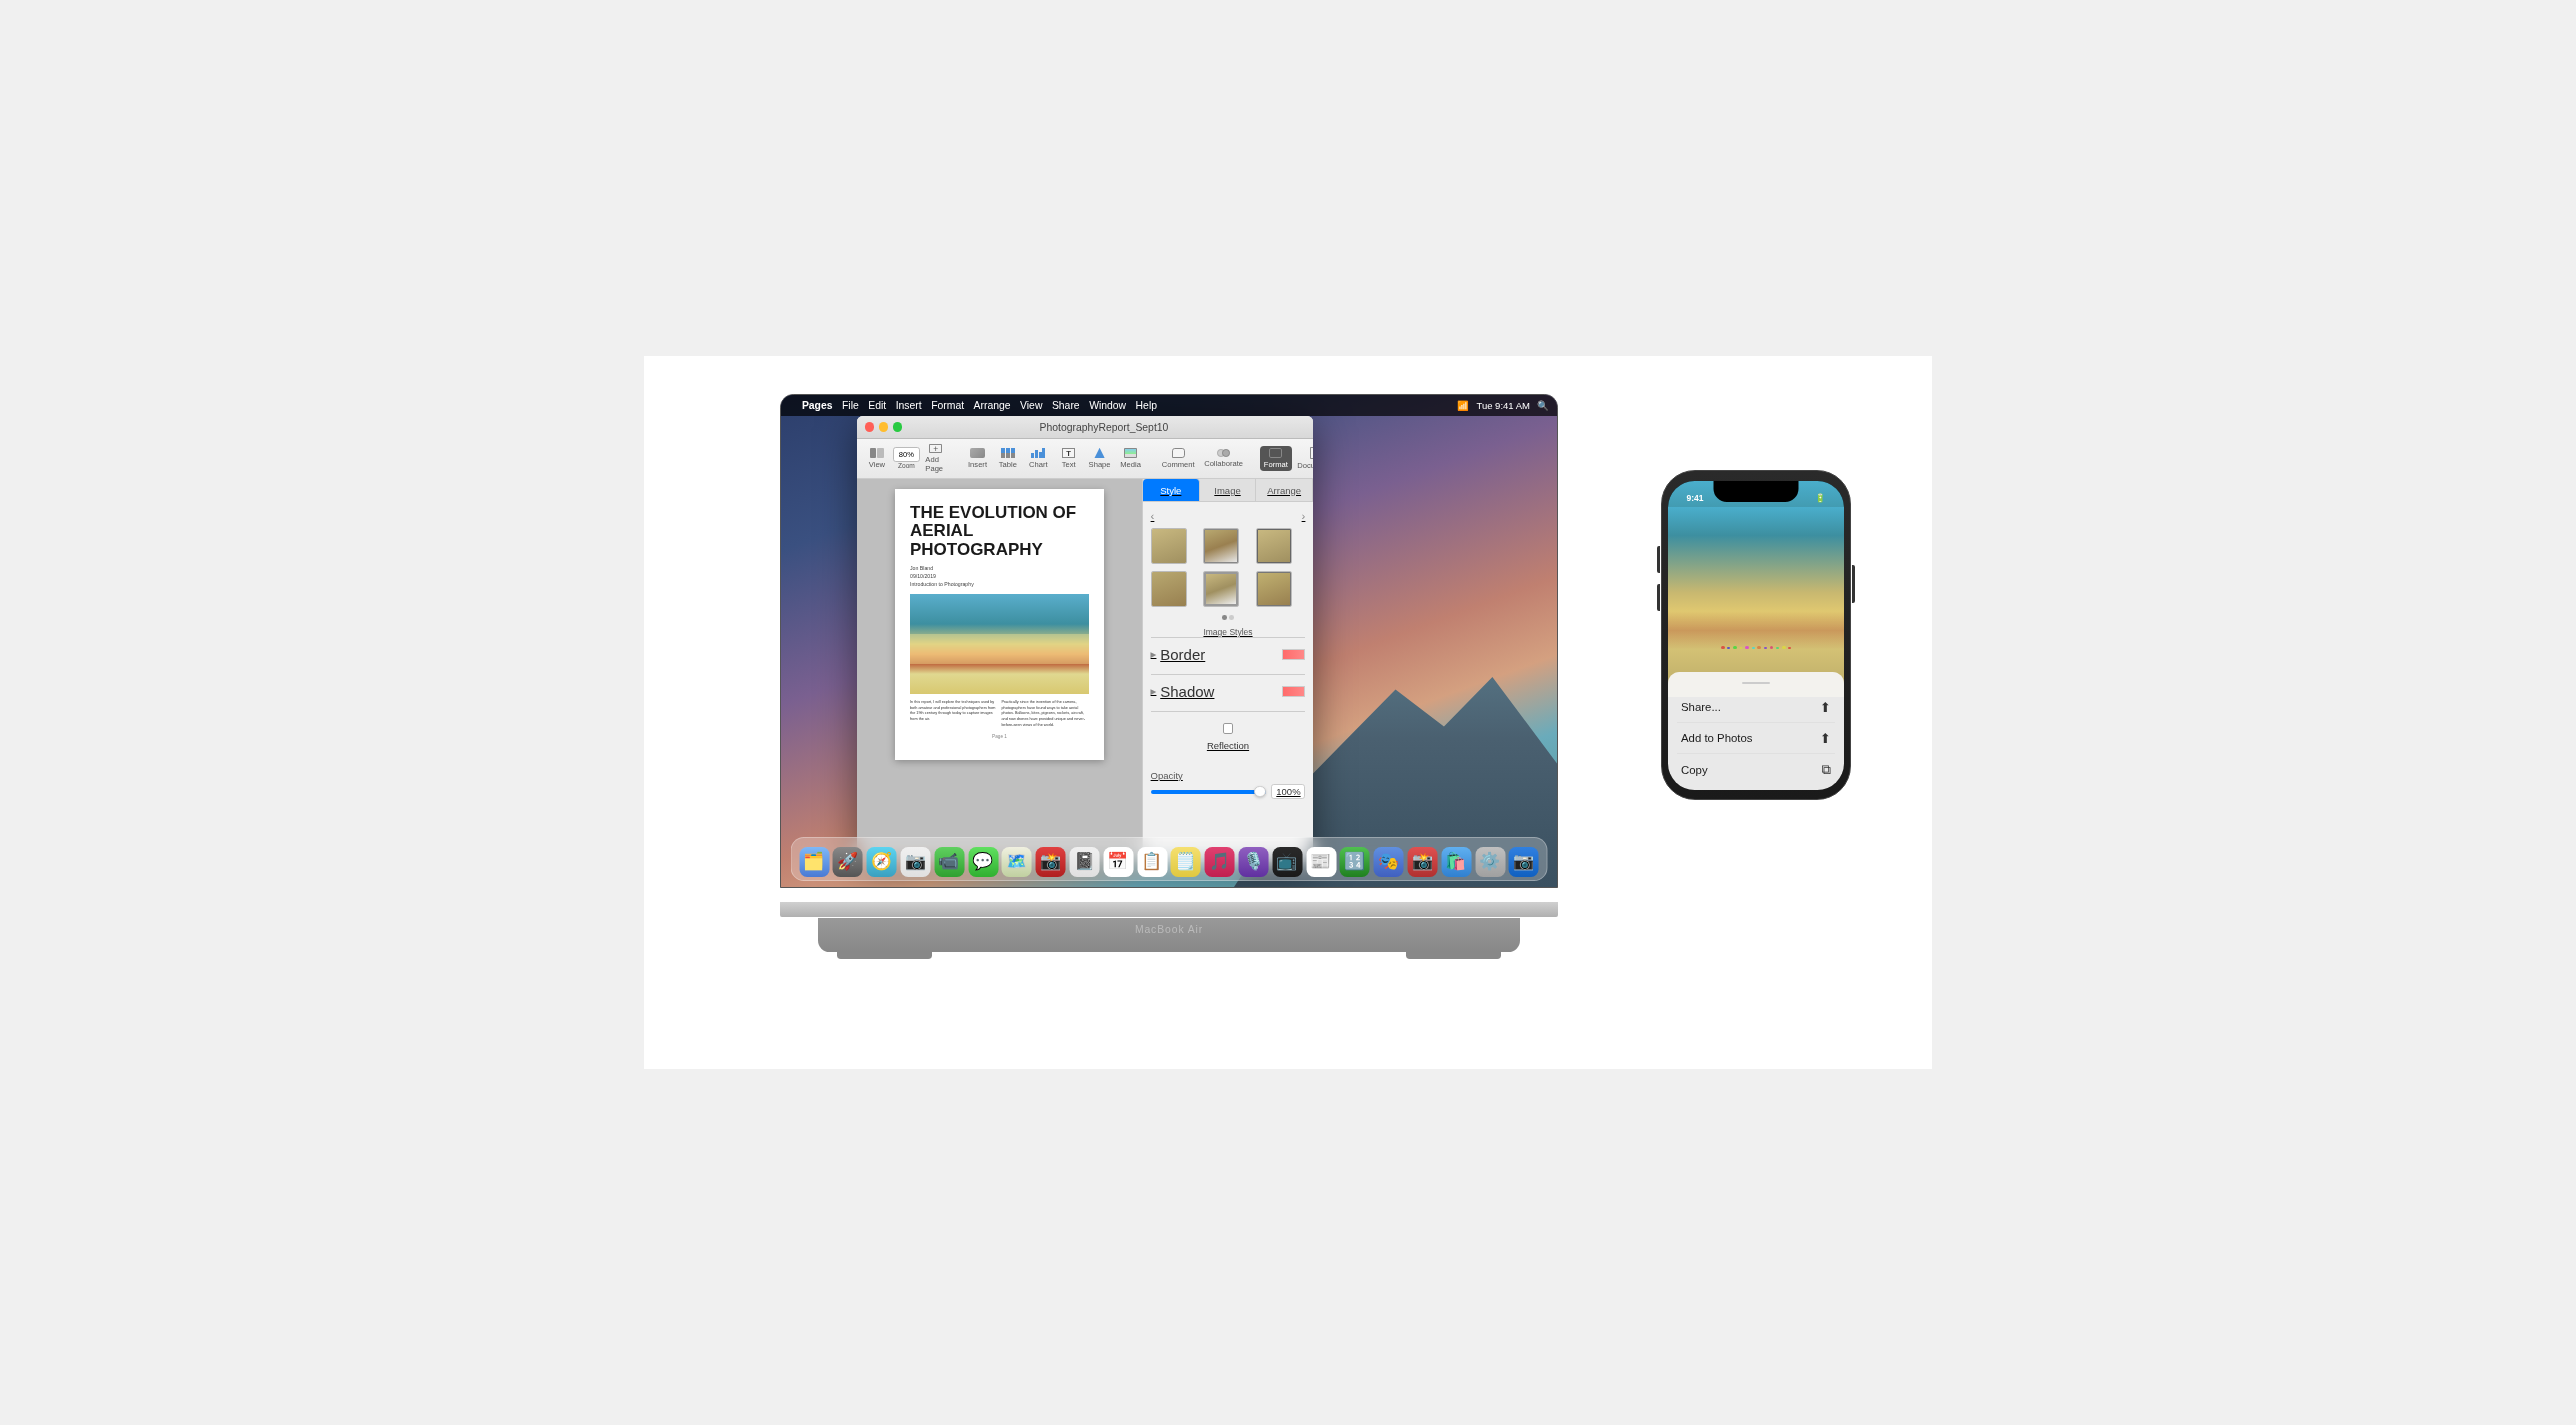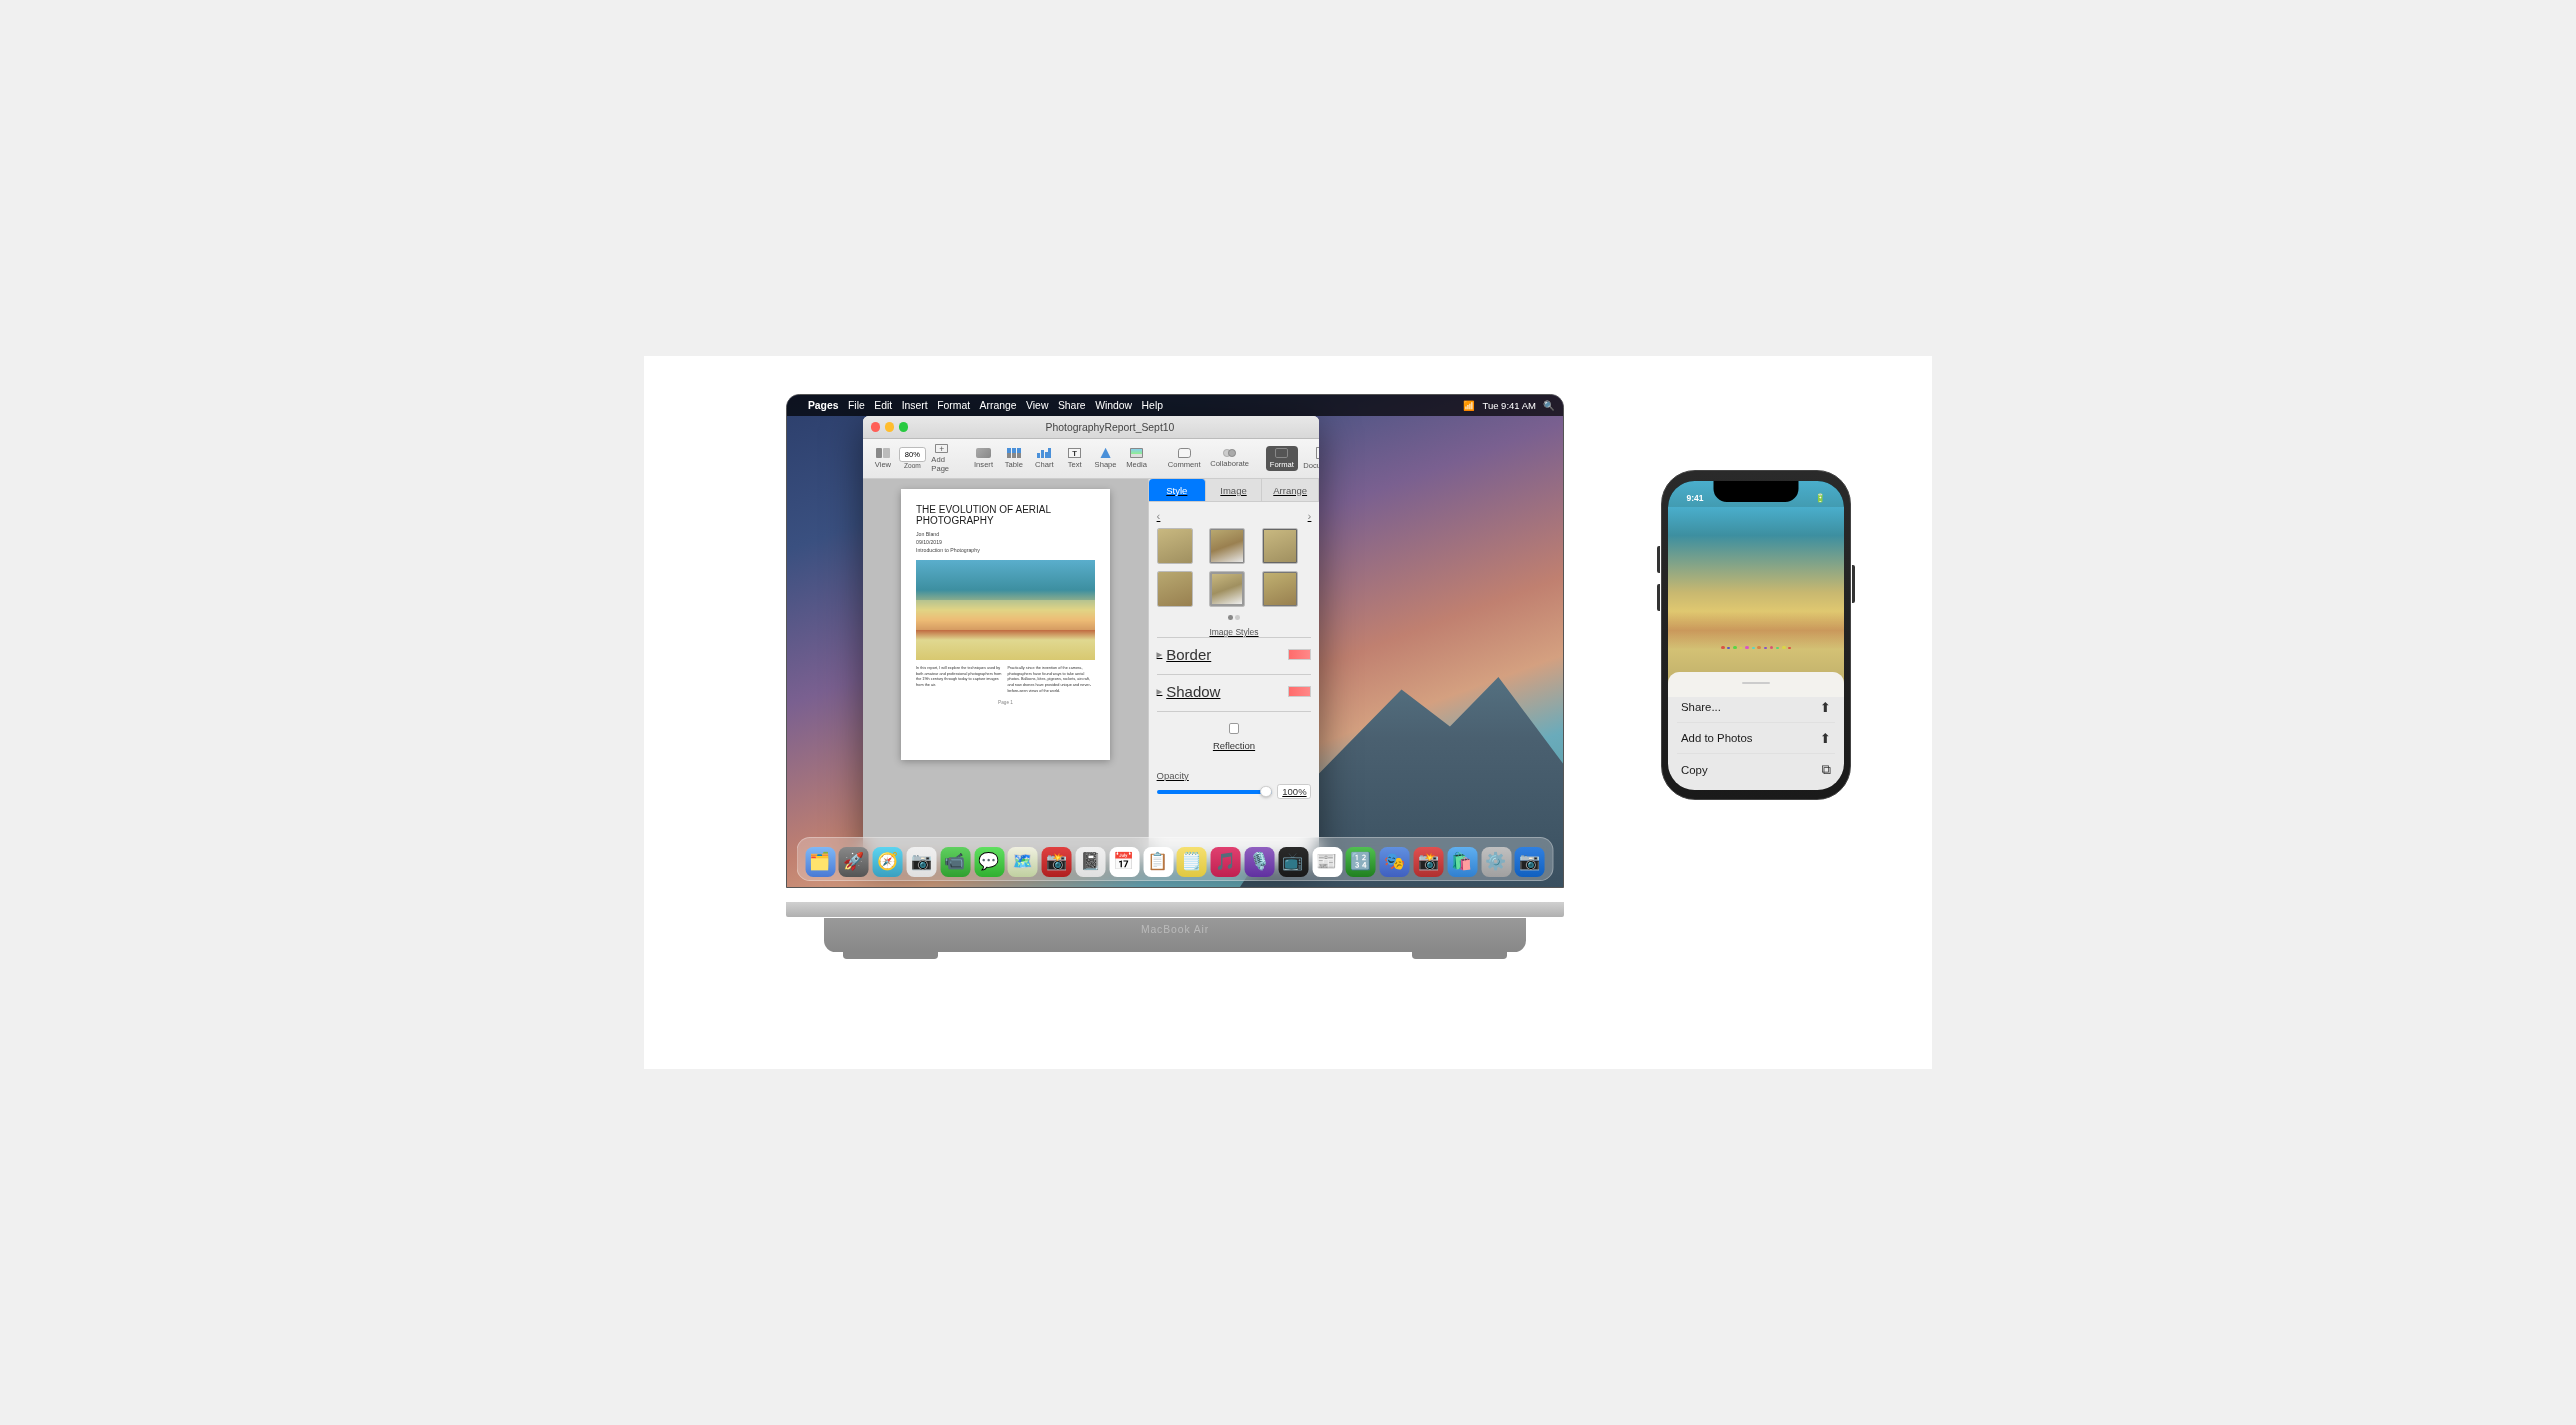--- a/index.html
+++ b/index.html
@@ -15,21 +15,21 @@
     .scene {
       position: relative;
       width: 1288px;
       height: 713px;
       background: white;
     }
 
     
     .macbook {
       position: absolute;
-      left: 123px;
+      left: 117px;
       top: 38px;
       width: 816px;
       height: 607px;
     }
 
     .macbook-screen-outer {
       position: absolute;
       top: 0;
       left: 19px;
       width: 778px;
@@ -206,22 +206,22 @@
     .page {
       width: 209px;
       min-height: 271px;
       background: white;
       box-shadow: 0 1.9px 7.6px rgba(0,0,0,0.3);
       padding: 15px;
       position: relative;
     }
 
     .page-title {
-      font-size: 10px;
-      font-weight: 400;
+      font-size: 17px;
+      font-weight: 700;
       line-height: 1.1;
       color: #1a1a1a;
       text-transform: uppercase;
       margin-bottom: 5.7px;
     }
 
     .page-meta {
       font-size: 5.2px;
       color: #444;
       margin-bottom: 5.7px;

